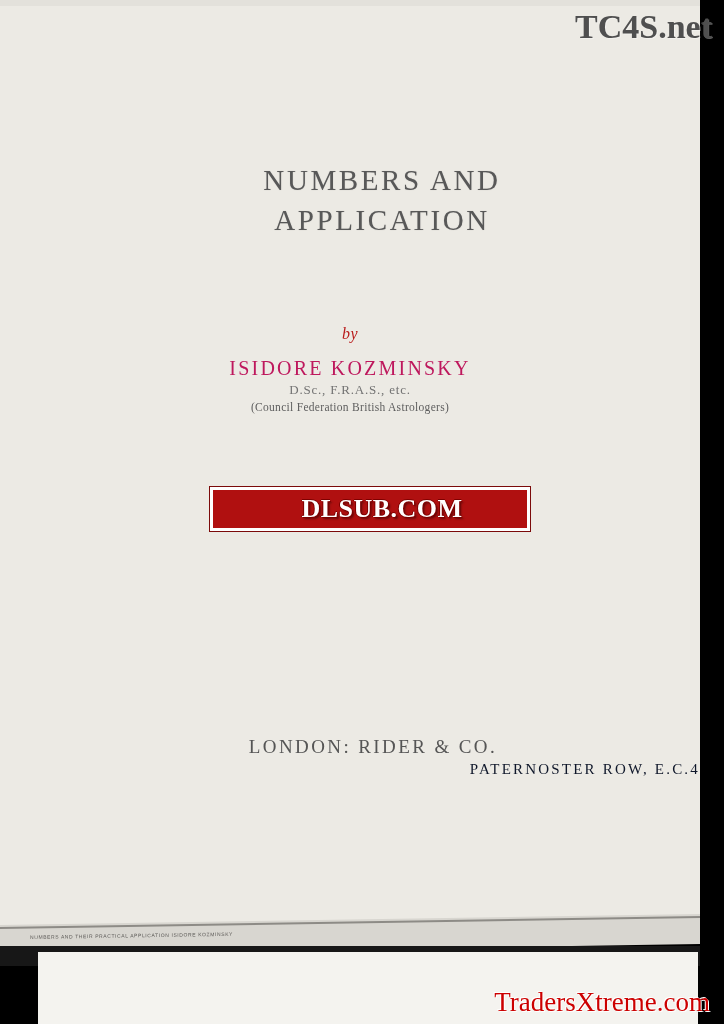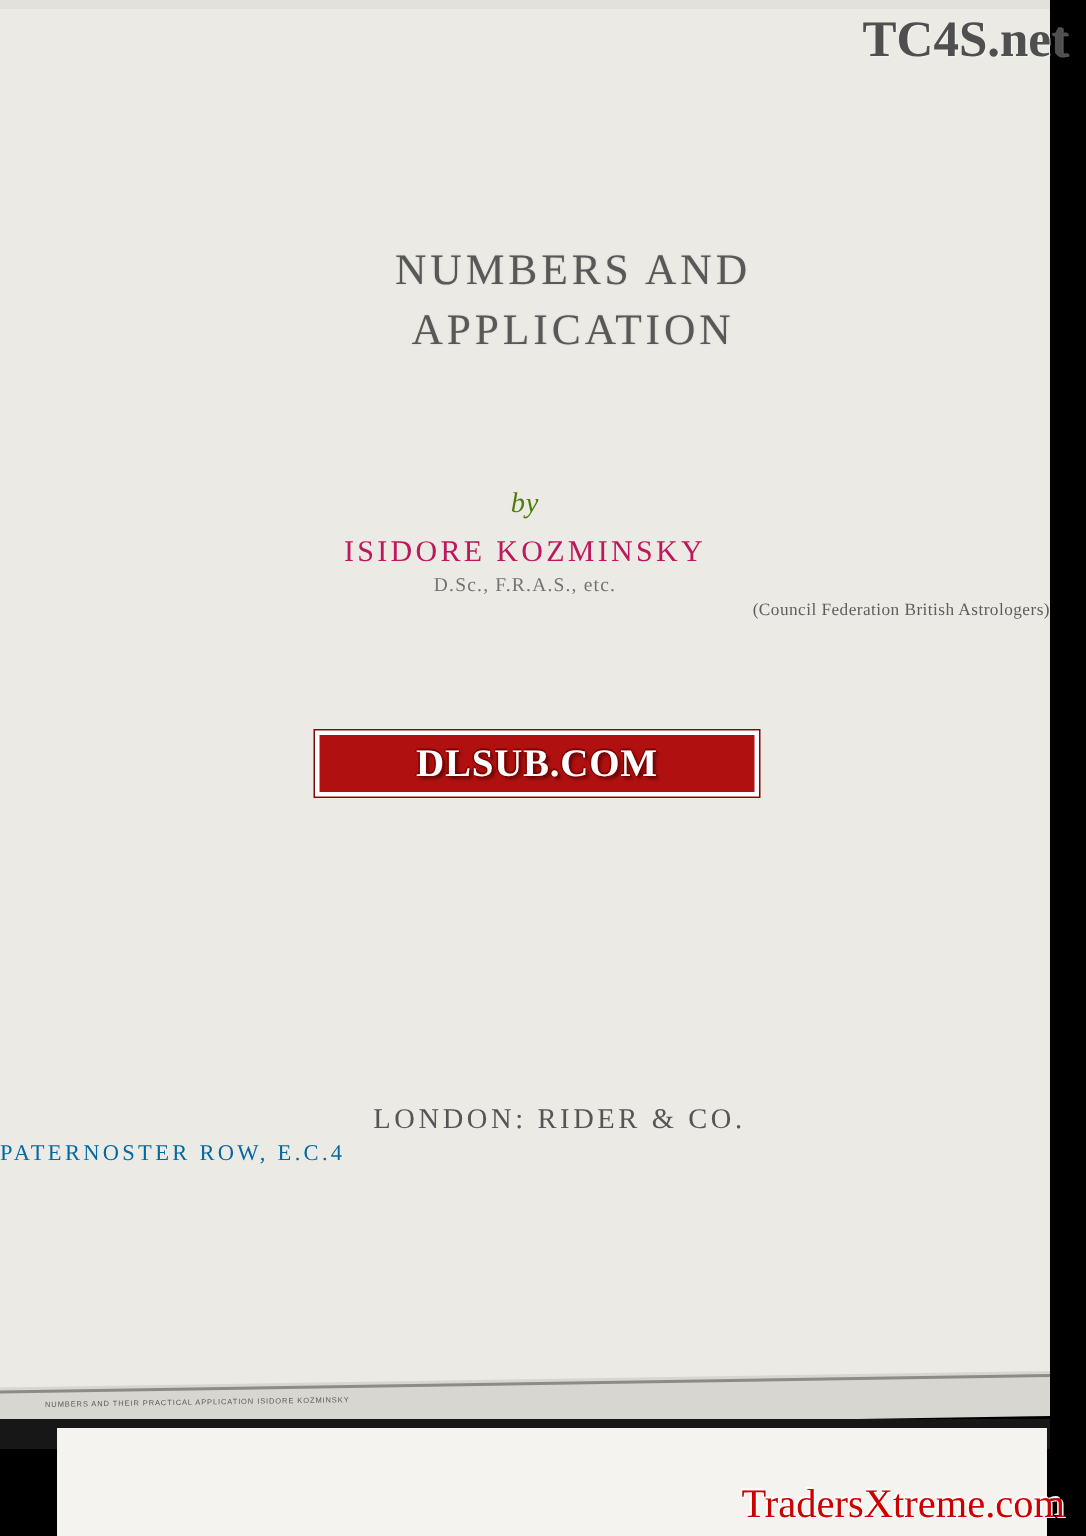--- a/index.html
+++ b/index.html
@@ -116,22 +116,22 @@
     text-shadow: 0 0 1px rgba(120,120,120,0.35);
   }
 
   .by-line {
     position: absolute;
     left: 0;
     top: 325px;
     width: 700px;
     text-align: center;
     font-style: italic;
-    font-size: 19px;
-    color: #4d7c0f;
+    font-size: 16px;
+    color: #b91c1c;
     letter-spacing: 0.5px;
   }
   .author {
     position: absolute;
     left: 0;
     top: 357px;
     width: 700px;
     text-align: center;
     font-size: 20px;
     letter-spacing: 2.2px;
@@ -145,21 +145,21 @@
     text-align: center;
     font-size: 13px;
     letter-spacing: 0.8px;
     color: #737373;
   }
   .affiliation {
     position: absolute;
     left: 0;
     top: 401px;
     width: 700px;
-    text-align: right;
+    text-align: center;
     font-size: 11.5px;
     letter-spacing: 0.3px;
     color: #5e5e5e;
   }
 
   
   .publisher {
     position: absolute;
     left: 0;
     top: 736px;
@@ -168,24 +168,24 @@
     font-size: 19px;
     letter-spacing: 2.4px;
     color: #555555;
     padding-left: 23px;
   }
   .publisher-sub {
     position: absolute;
     left: 0;
     top: 761px;
     width: 700px;
-    text-align: left;
+    text-align: right;
     font-size: 15px;
     letter-spacing: 2.2px;
-    color: #0369a1;
+    color: #0f172a;
   }
 
   
   .wm-tc4s {
     position: absolute;
     right: 12px;
     top: 8px;
     font-family: "Liberation Serif", serif;
     font-size: 34px;
     font-weight: bold;
@@ -209,20 +209,21 @@
     left: 210px;
     top: 487px;
     width: 290px;
     height: 38px;
     background: #b01010;
     border: 3px solid #ffffff;
     box-shadow: 0 0 0 1px #7b0a0a;
     display: flex;
     align-items: center;
     justify-content: center;
+    padding-left: 24px;
   }
   .wm-dlsub span {
     font-family: "Liberation Serif", serif;
     font-size: 26px;
     font-weight: bold;
     color: #ffffff;
     letter-spacing: 0.5px;
     text-shadow:
       1px 1px 0 #7e0000,
       -1px 0 0 #7e0000,

